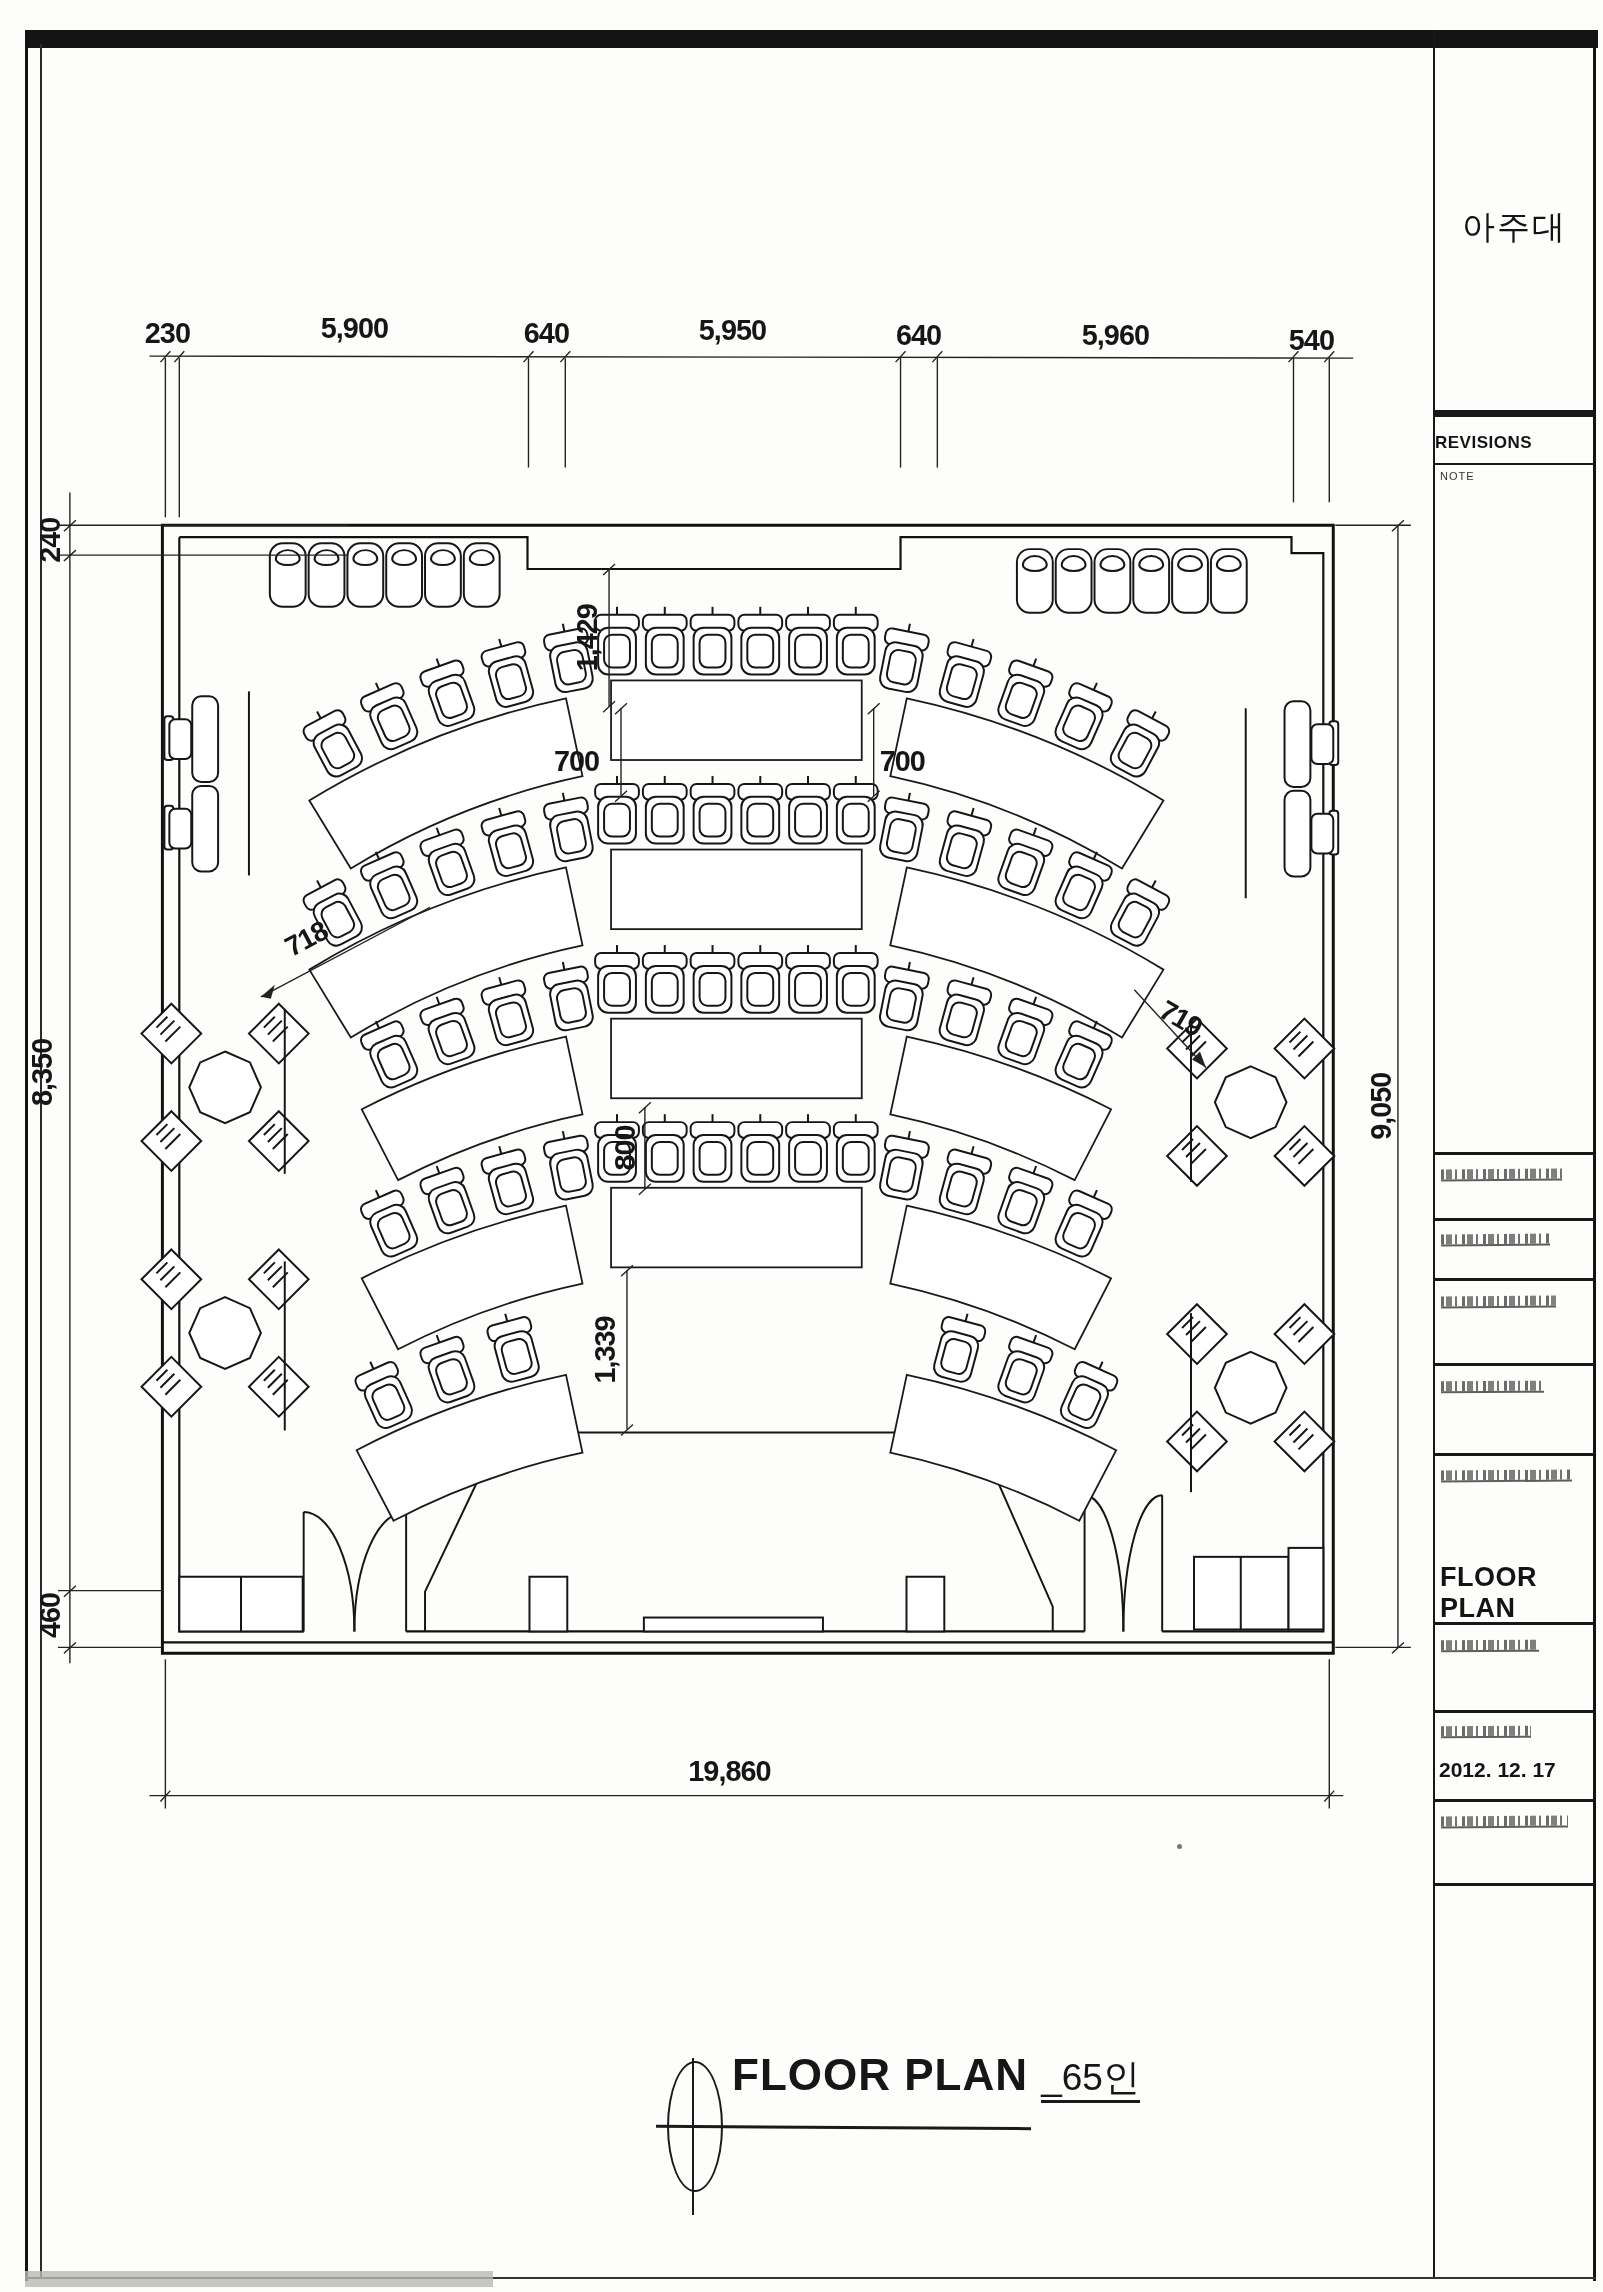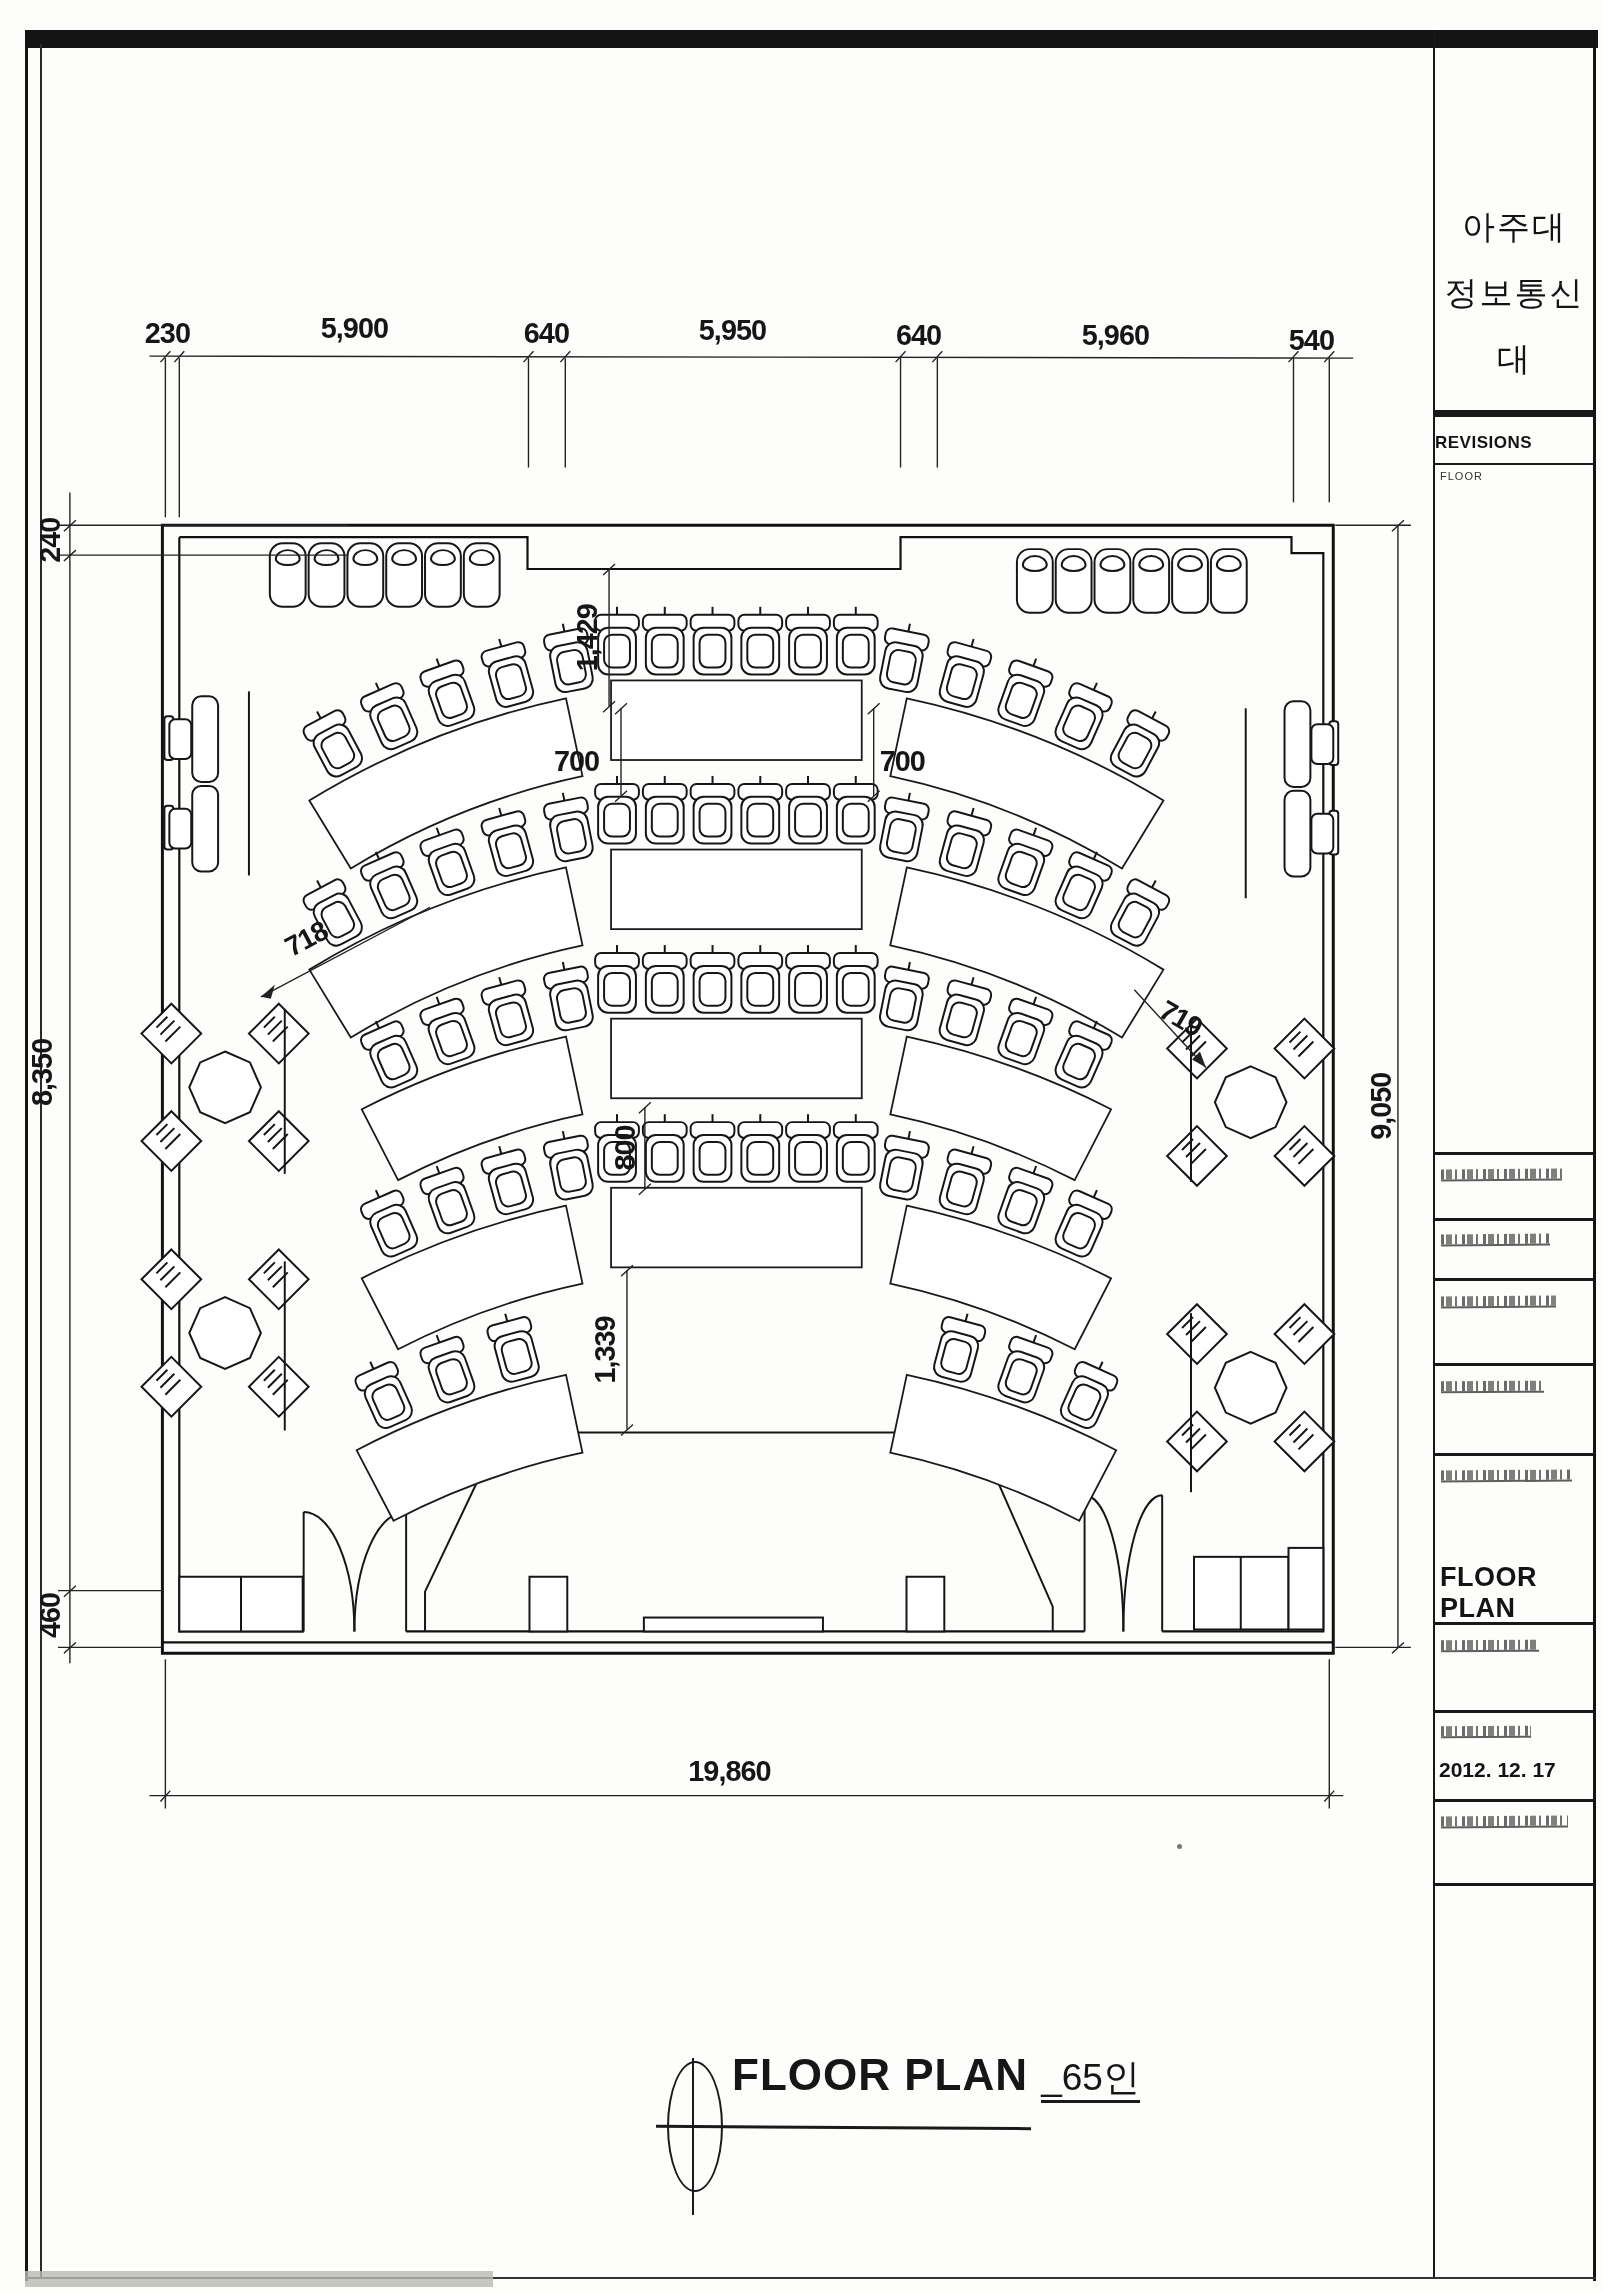--- a/index.html
+++ b/index.html
@@ -334,26 +334,25 @@
     <g>
       <line x1="630" y1="1277" x2="630" y2="1437" class="dim"></line>
       <path class="dim" d="M624,1283 l12,-11 M624,1443 l12,-11"></path>
       <text class="dimtxt" transform="rotate(-90 608 1357)" x="608" y="1367" text-anchor="middle">1,339</text>
     </g>
   </svg>
 
   <div class="tb">
     <div class="tb-text korean" style="top:164px">
       <div>아주대</div>
-      <div>정보통신대</div>
     </div>
     <div class="tb-border" style="top:380px;height:7px"></div>
     <div class="tb-text revisions" style="left:0;top:403px">REVISIONS</div>
     <div class="tb-border" style="top:433px;height:2px"></div>
-    <div class="tb-text notelbl" style="left:5px;top:440px">FLOOR</div>
+    <div class="tb-text notelbl" style="left:5px;top:440px">NOTE</div>
 
     <div class="tb-border" style="top:1122px;height:3px"></div>
     <div class="scribble" style="left:6px;top:1139px;width:121px"></div>
     <div class="tb-border" style="top:1188px;height:3px"></div>
     <div class="scribble" style="left:6px;top:1204px;width:109px"></div>
     <div class="tb-border" style="top:1248px;height:3px"></div>
     <div class="scribble" style="left:6px;top:1266px;width:115px"></div>
     <div class="tb-border" style="top:1333px;height:3px"></div>
     <div class="scribble" style="left:6px;top:1351px;width:103px"></div>
     <div class="tb-border" style="top:1423px;height:3px"></div>

